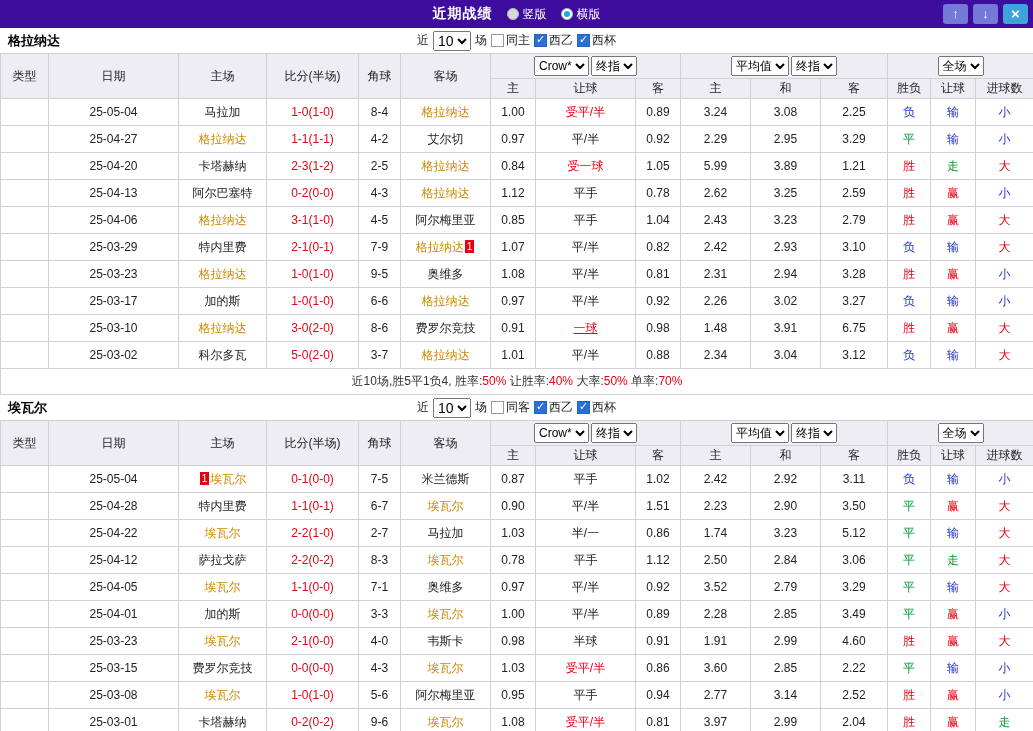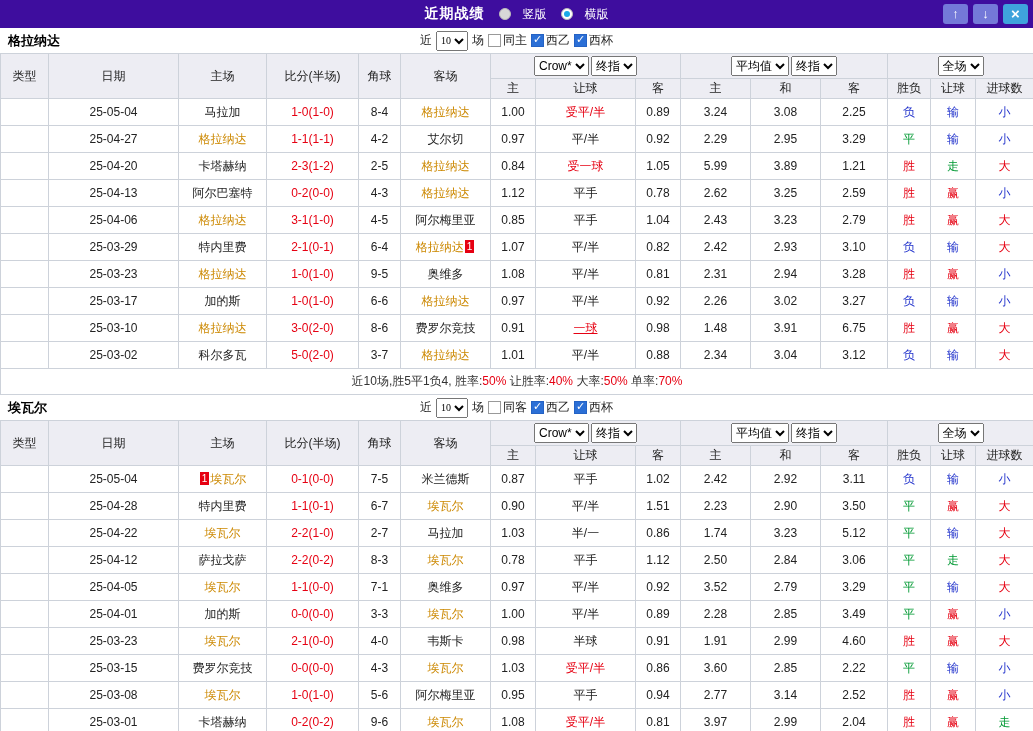--- a/index.html
+++ b/index.html
@@ -2,33 +2,33 @@
 <html><head>
 <meta charset="utf-8">
 <style>
   html,body{margin:0;padding:0;}
   body{width:1033px;background:#fff;font-family:"Liberation Sans","DejaVu Sans",sans-serif;font-size:12px;color:#222;}
 
   
   .titlebar{height:28px;background:#3E0D9E;position:relative;display:flex;align-items:center;justify-content:center;color:#fff;}
   .tb-center{display:flex;align-items:center;gap:14px;}
   .tb-title{font-size:14px;font-weight:bold;letter-spacing:1px;}
-  .radio-opt{display:flex;align-items:center;gap:12px;font-size:12px;cursor:pointer;}
+  .radio-opt{display:flex;align-items:center;gap:4px;font-size:12px;cursor:pointer;}
   .radio{width:12px;height:12px;border-radius:50%;background:#d8d8d8;border:1px solid #bbb;display:inline-block;position:relative;box-sizing:border-box;}
   .radio.selected{background:#fff;}
   .radio.selected::after{content:"";position:absolute;left:2px;top:2px;width:6px;height:6px;border-radius:50%;background:#19A9E8;}
   .tb-buttons{position:absolute;right:5px;top:4px;display:flex;gap:5px;}
   .tb-btn{width:25px;height:20px;border:none;border-radius:3px;background:#7479D8;color:#fff;font-size:13px;line-height:20px;text-align:center;cursor:pointer;padding:0;font-family:inherit;}
   .tb-btn.close{background:#3FA3DC;font-size:15px;font-weight:bold;}
 
   
   .section-head{height:25px;display:flex;align-items:center;justify-content:center;position:relative;background:#fff;}
   .team-name{position:absolute;left:8px;font-size:13px;font-weight:bold;color:#000;}
   .filters{display:flex;align-items:center;gap:4px;}
-  .filters select{height:20px;font-size:10px;font-family:Liberation Serif, serif;}
+  .filters select{height:20px;font-size:14px;font-family:Liberation Sans, sans-serif;}
   .cb-label{display:flex;align-items:center;gap:2px;cursor:pointer;}
   .cb{width:13px;height:13px;border:1px solid #999;background:#fff;display:inline-block;box-sizing:border-box;position:relative;}
   .cb.checked{background:#2B6FD6;border-color:#2462C4;}
   .cb.checked::after{content:"\2713";position:absolute;color:#fff;font-size:11px;left:1px;top:-2px;}
 
   
   table.grid{border-collapse:collapse;table-layout:fixed;width:1033px;}
   .grid th,.grid td{border:1px solid #CDD2DA;text-align:center;padding:0;overflow:hidden;white-space:nowrap;}
   .grid thead th{background:#EDEDF3;font-weight:normal;color:#222;}
   .hrow1 th{height:24px;}
@@ -223,21 +223,21 @@
     <td style="color: rgb(230, 0, 18);">胜</td>
     <td style="color: rgb(230, 0, 18);">赢</td>
     <td style="color: rgb(230, 0, 18);">大</td>
   </tr>
 
   <tr>
     <td class="type-cell">西乙</td>
     <td>25-03-29</td>
     <td><span>特内里费</span></td>
     <td class="score-cell">2-1(0-1)</td>
-    <td>6-4</td>
+    <td>7-9</td>
     <td><span style="color: rgb(204, 136, 0);">格拉纳达</span><span class="badge show">1</span></td>
     <td>1.07</td>
     <td>平/半</td>
     <td>0.82</td>
     <td>2.42</td>
     <td>2.93</td>
     <td>3.10</td>
     <td style="color: rgb(34, 51, 204);">负</td>
     <td style="color: rgb(34, 51, 204);">输</td>
     <td style="color: rgb(230, 0, 18);">大</td>

